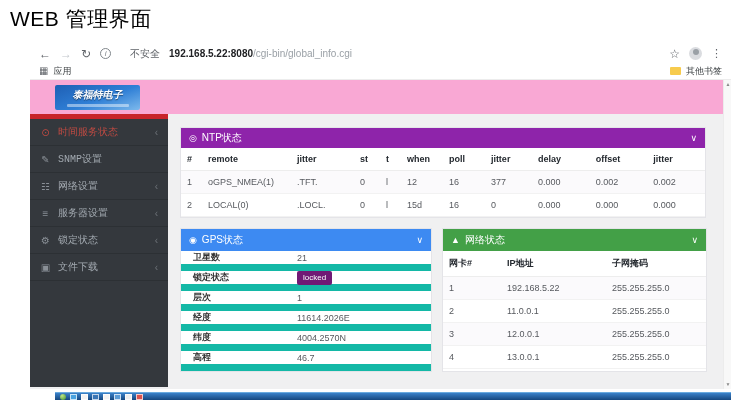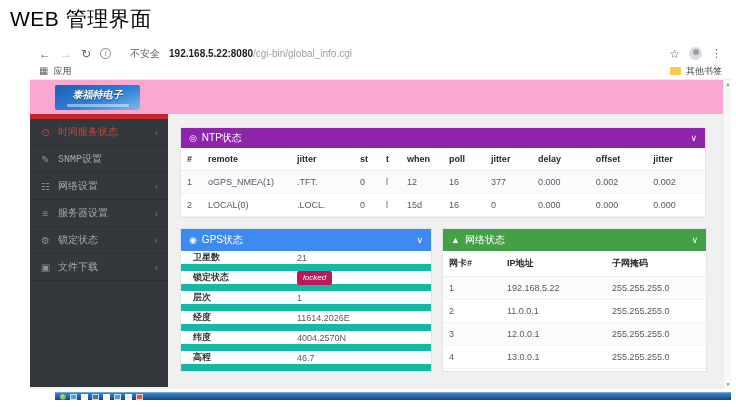--- a/index.html
+++ b/index.html
@@ -77,22 +77,22 @@
 
   .ntp-card { margin-bottom:10px; width:526px; }
   .bottom-row { display:flex; gap:10px; }
   .gps-card { width:253px; }
   .net-card { width:266px; }
 
   .gps-row { display:flex; align-items:center; padding:0 12px; height:20px;
     border-bottom:7px solid #14b8a6; font-size:9px; }
   .gps-label { width:46%; font-weight:bold; color:#333; }
   .gps-value { color:#56595e; }
-  .badge { display:inline-block; background:#be185d; color:#fff; font-size:8px;
-    padding:1px 6px; border-radius:2px; line-height:1.5;font-style:italic; }
+  .badge { display:inline-block; background:#701a75; color:#fff; font-size:8px;
+    padding:1px 6px; border-radius:2px; line-height:1.5; }
 
   
   .taskbar { position:absolute; left:55px; right:5px; top:392px; height:8px;
     background:linear-gradient(#3a81c9,#16477e); border-top:1px solid #6aaade;
     display:flex; align-items:center; gap:4px; padding:0 5px; overflow:hidden; }
   .tb-orb { width:6px; height:6px; border-radius:50%;
     background:radial-gradient(circle at 35% 30%,#bfe68a,#3d8f2f); }
   .tb-ic { width:7px; height:6px; border:1px solid rgba(255,255,255,.7); background:#e9f1f8; }
   .tb-ic.b1 { background:#4aa3e0; } .tb-ic.b2 { background:#f2f2f2; }
   .tb-ic.b3 { background:#3c77b5; } .tb-ic.b4 { background:#d9534f; }

